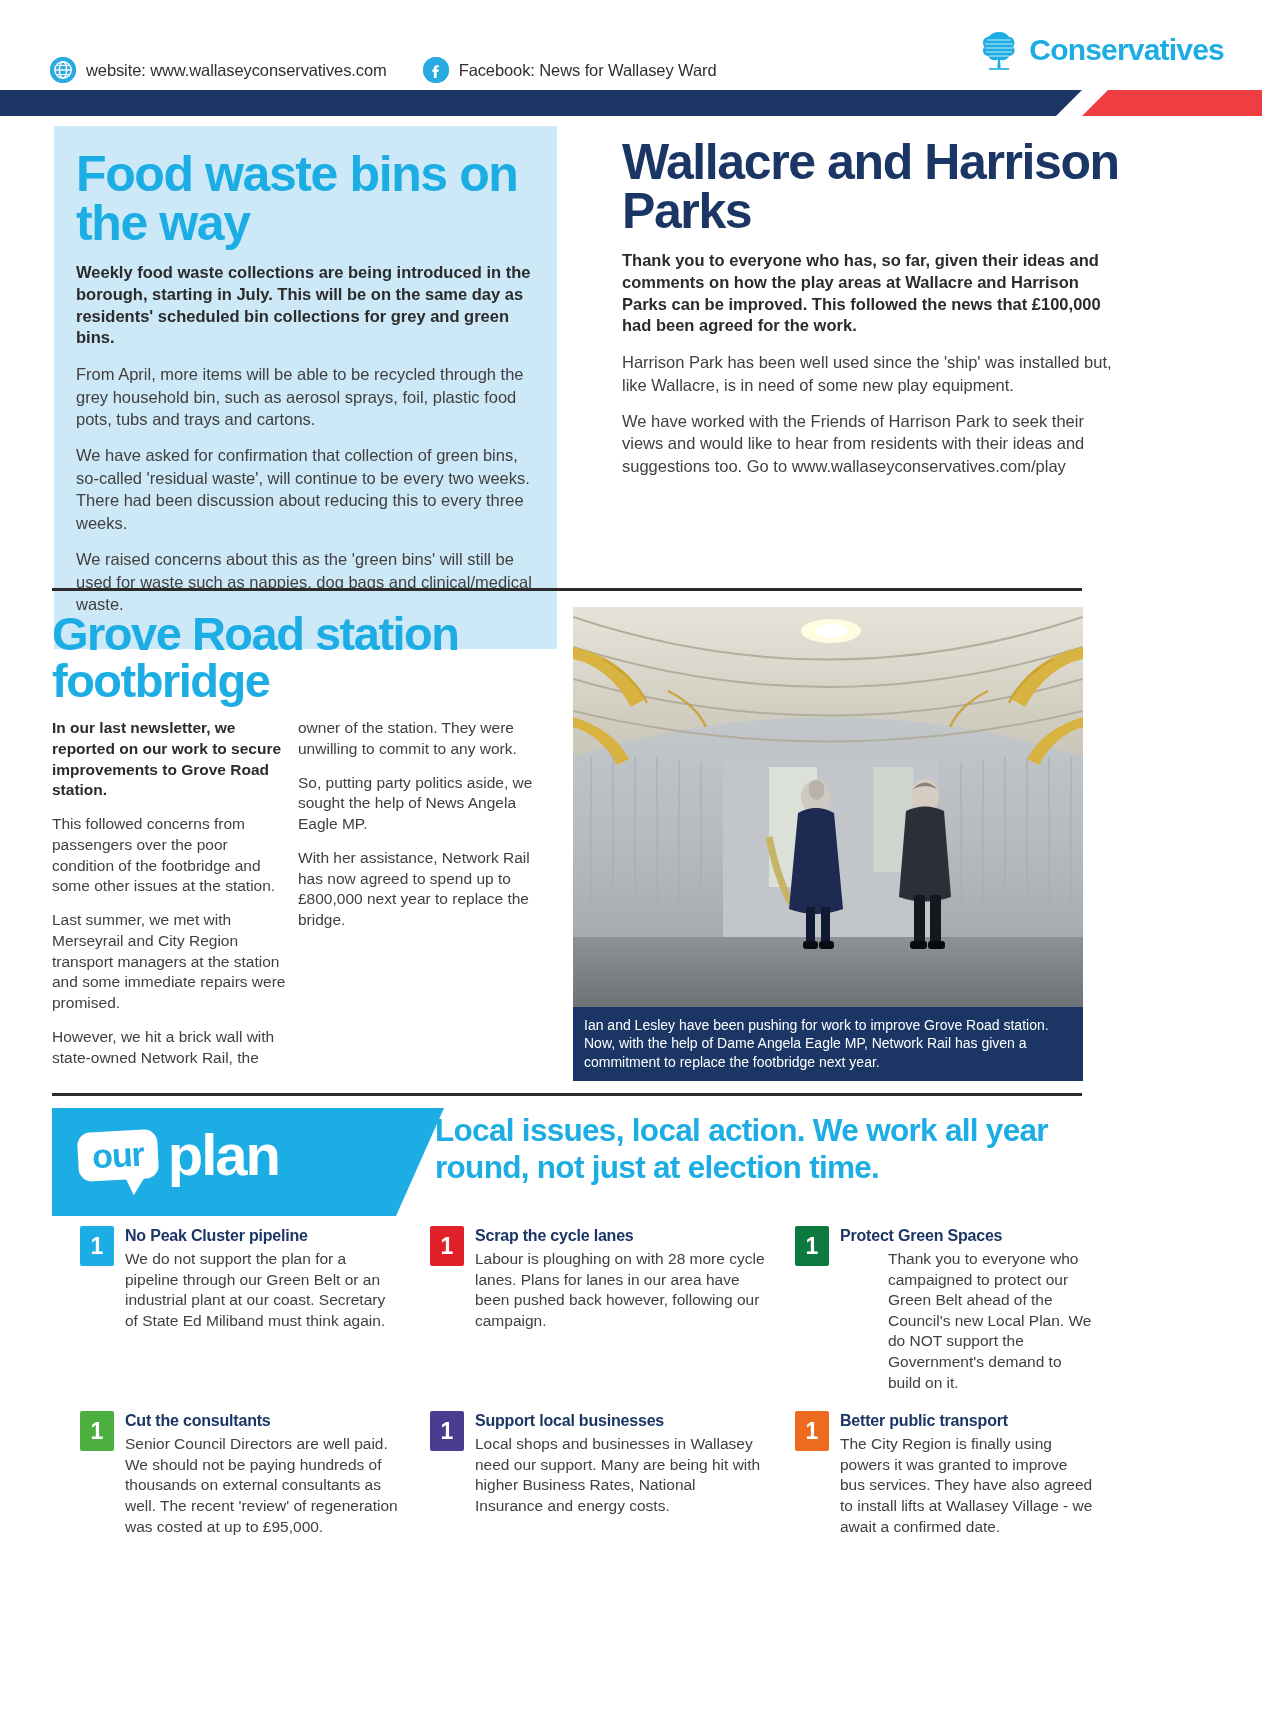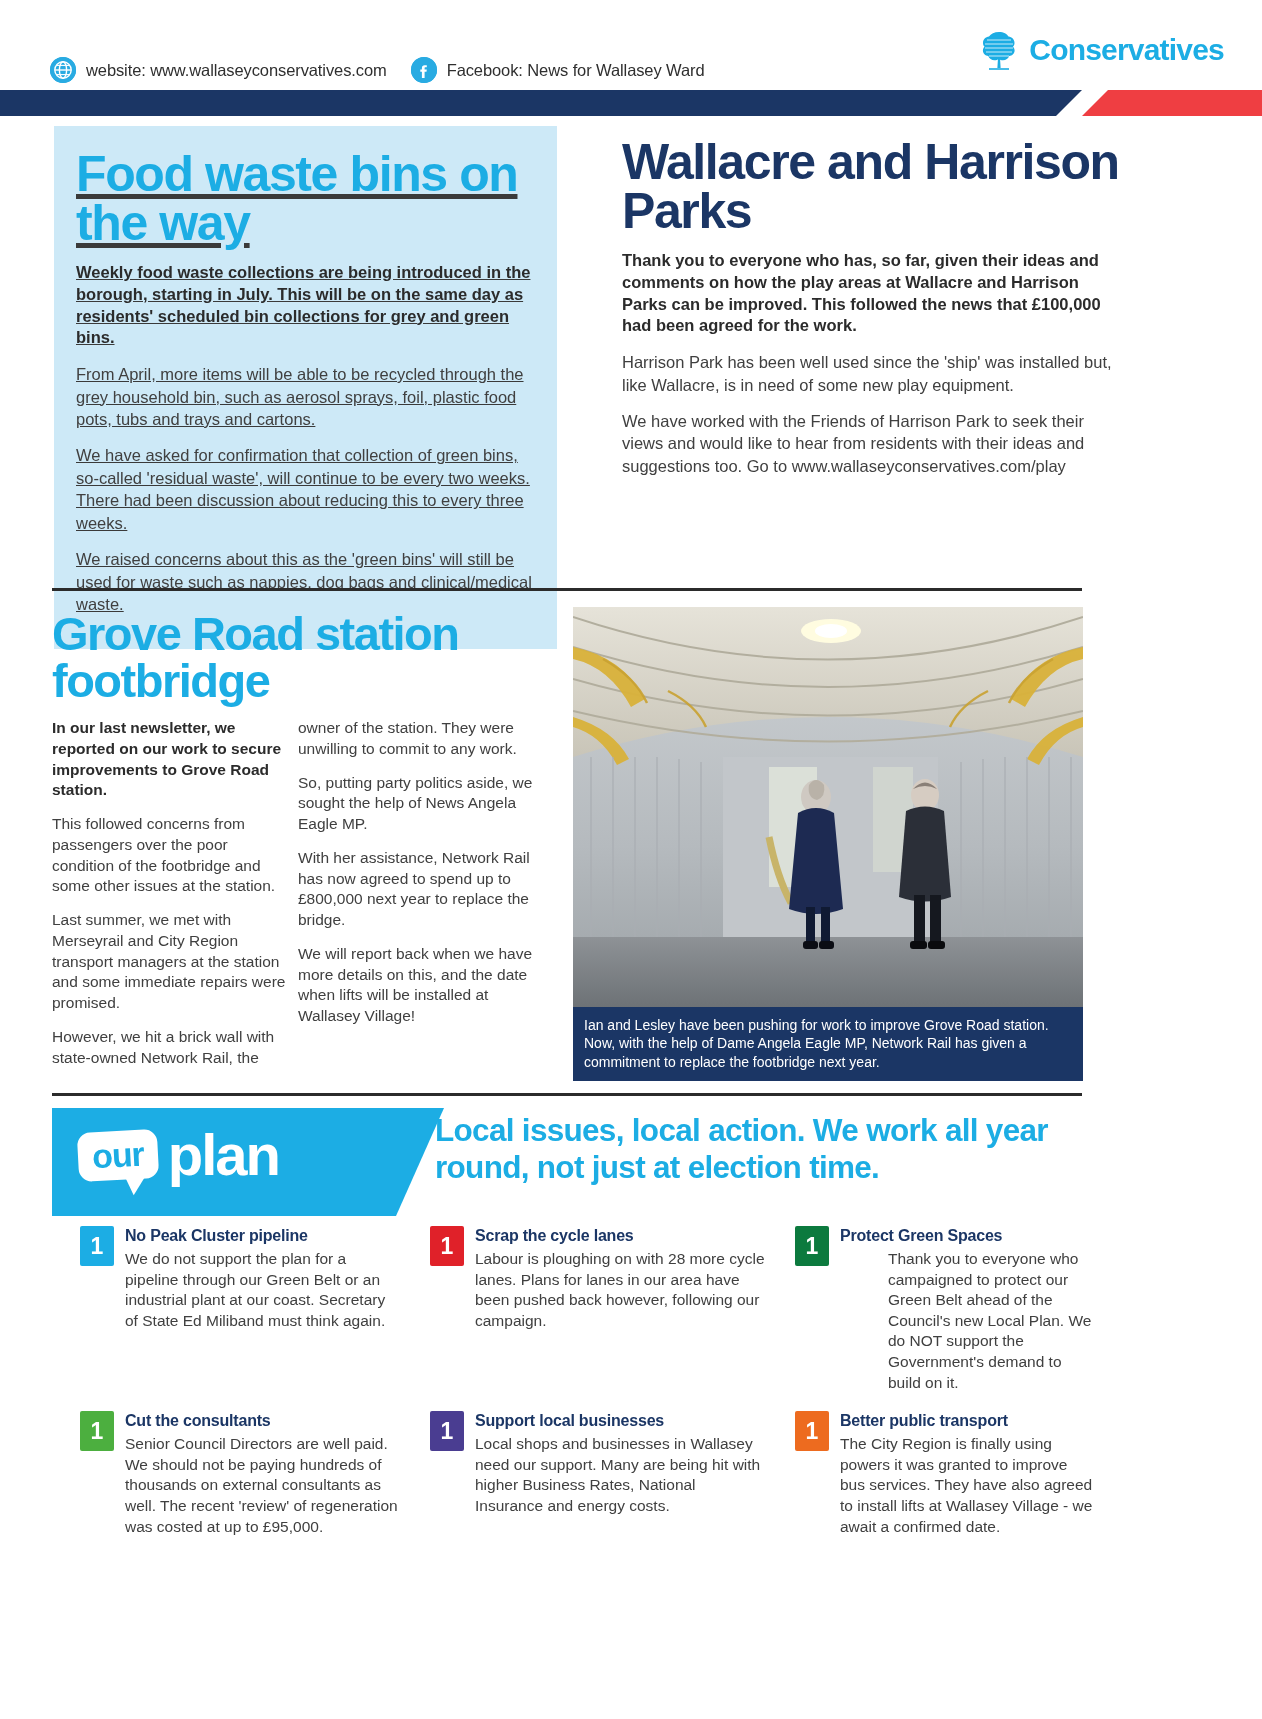--- a/index.html
+++ b/index.html
@@ -11,21 +11,21 @@
     color: #3a3a3a;
   }
   .page { position: relative; width: 1262px; height: 1719px; overflow: hidden; background:#fff; }
 
   
   .topbar {
     position: absolute; left:0; top:0; width:1262px; height:92px;
     background:#fff;
     display:flex; align-items:center;
   }
-  .top-items { display:flex; align-items:center; gap:24px; padding-left:50px;margin-top:48px; }
+  .top-items { display:flex; align-items:center; gap:36px; padding-left:50px;margin-top:48px; }
   .top-item { display:flex; align-items:center; gap:10px; }
   .circ-icon {
     width:26px; height:26px; border-radius:50%;
     background:#29ABE2; color:#fff;
     display:flex; align-items:center; justify-content:center;
     font-size:16px; font-weight:bold; line-height:1;
     flex:0 0 auto;
   }
   .globe-icon svg { display:block; }
   .top-text { font-size:16.5px; color:#2f2f2f; white-space:nowrap; letter-spacing:-0.1px; }
@@ -45,21 +45,21 @@
     position:absolute; left:1082px; top:0; height:26px; width:180px;
     background:#EF3E42;
     clip-path: polygon(26px 0, 100% 0, 100% 100%, 0 100%);
   }
 
   
   .sec-top { position:absolute; left:0; top:126px; width:1262px; }
 
   .col-left-box {
     position:absolute; left:54px; top:0; width:503px; min-height:454px;
-    background:#CDE9F7; padding:24px 22px 20px 22px;text-decoration:underline;
+    background:#CDE9F7; padding:24px 22px 20px 22px;
   }
   .col-right { position:absolute; left:578px; top:0; width:505px; padding-top:12px;margin-left:44px; }
 
   h1.cyan {
     font-size:50px; line-height:0.98; font-weight:bold; color:#1CADE4;
     letter-spacing:-1.4px; margin-bottom:14px;
   }
   h1.navy {
     font-size:50px; line-height:0.98; font-weight:bold; color:#1B3665;
     letter-spacing:-1.4px; margin-bottom:14px;
@@ -218,21 +218,20 @@
         <div class="gcol">
           <p class="strong">In our last newsletter, we reported on our work to secure improvements to Grove Road station.</p>
           <p>This followed concerns from passengers over the poor condition of the footbridge and some other issues at the station.</p>
           <p>Last summer, we met with Merseyrail and City Region transport managers at the station and some immediate repairs were promised.</p>
           <p>However, we hit a brick wall with state-owned Network Rail, the</p>
         </div>
         <div class="gcol">
           <p>owner of the station. They were unwilling to commit to any work.</p>
           <p>So, putting party politics aside, we sought the help of News Angela Eagle MP.</p>
           <p>With her assistance, Network Rail has now agreed to spend up to £800,000 next year to replace the bridge.</p>
-          <p>We will report back when we have more details on this, and the date when lifts will be installed at Wallasey Village!</p>
         </div>
       </div>
     </div>
 
     <div class="photo-wrap">
       <div class="photo">
         <svg width="510" height="400" viewBox="0 0 510 400" preserveAspectRatio="none">
           <defs>
             <linearGradient id="wallg" x1="0" y1="0" x2="0" y2="1">
               <stop offset="0%" stop-color="#cfd3d6"></stop>

